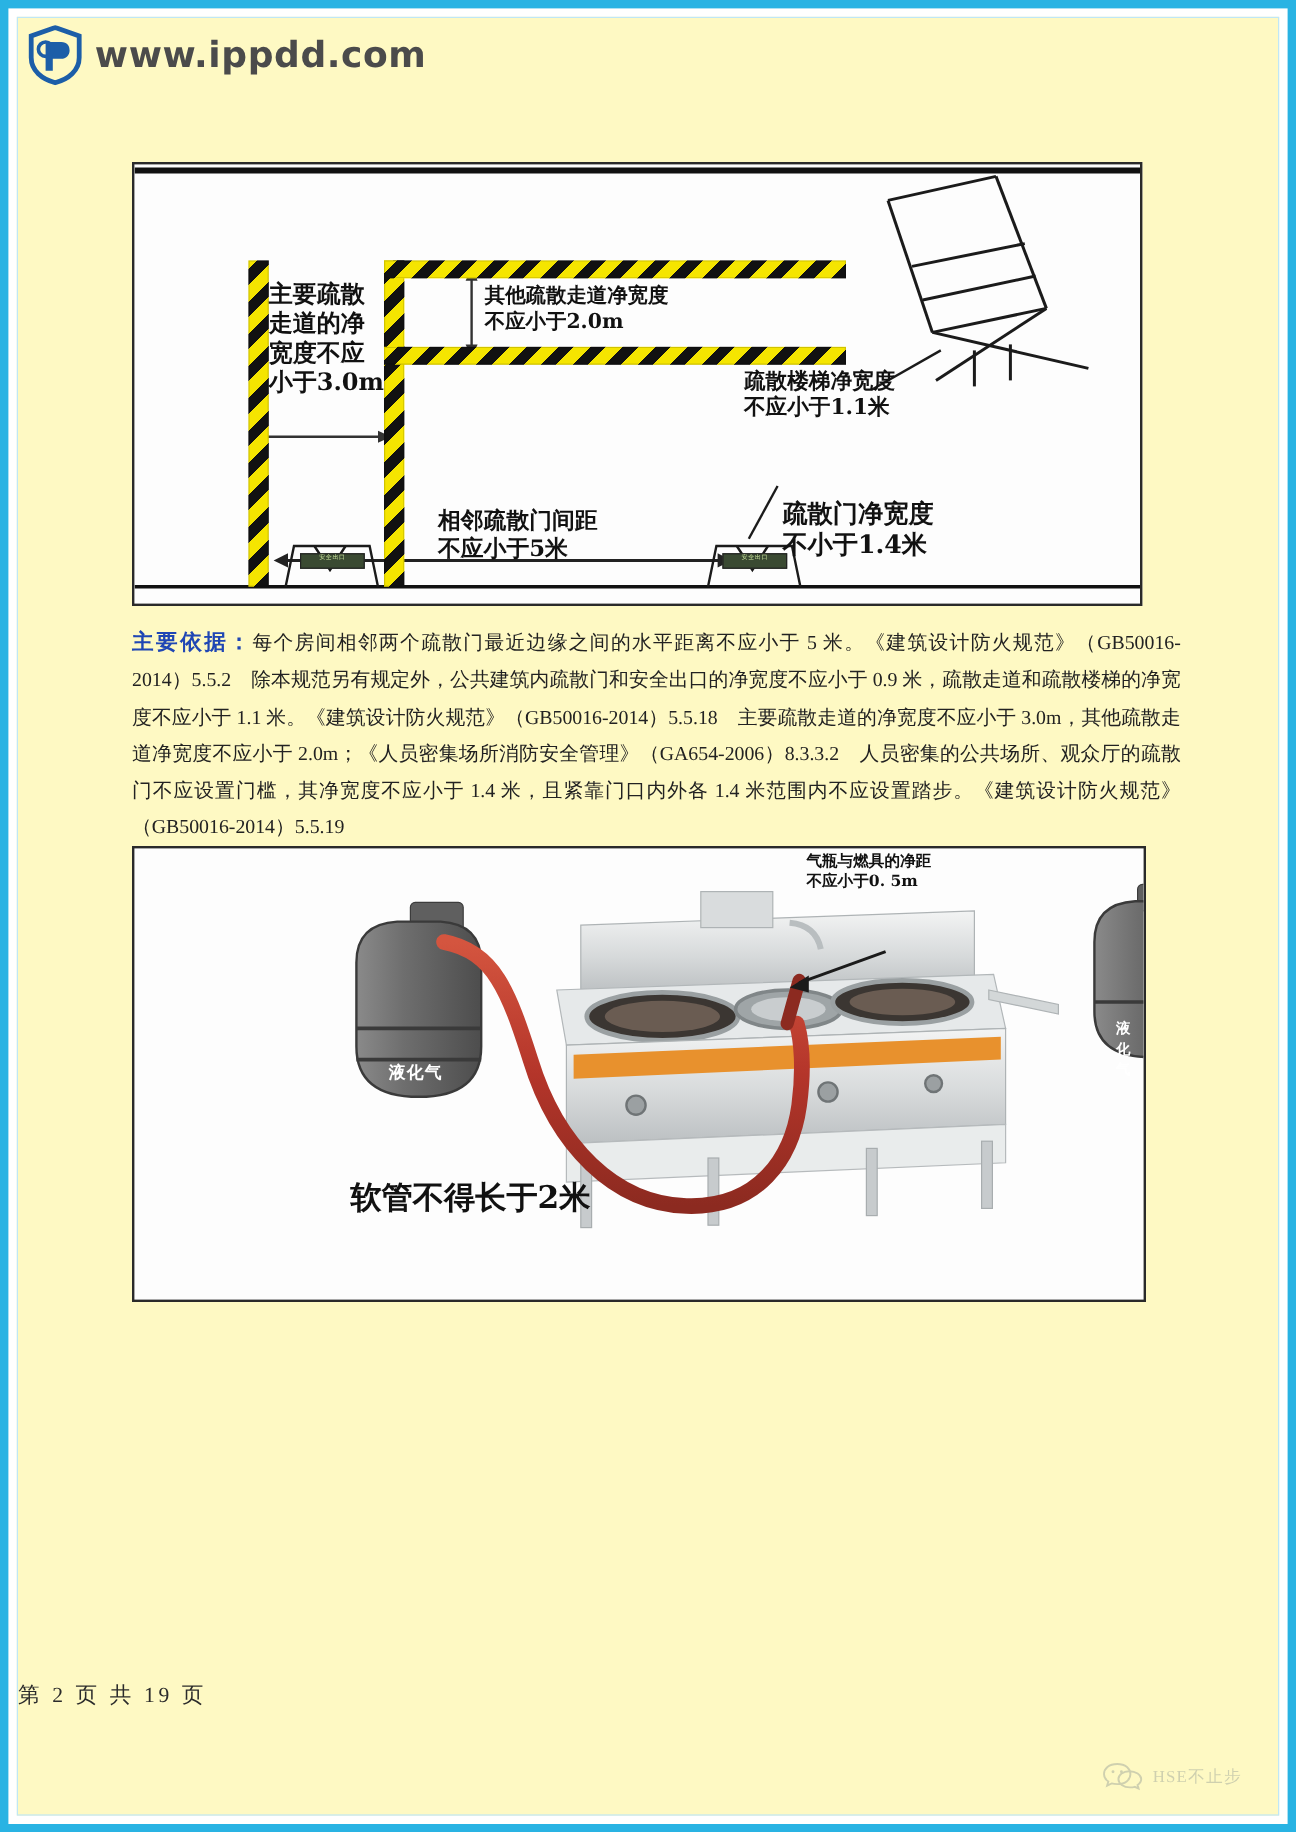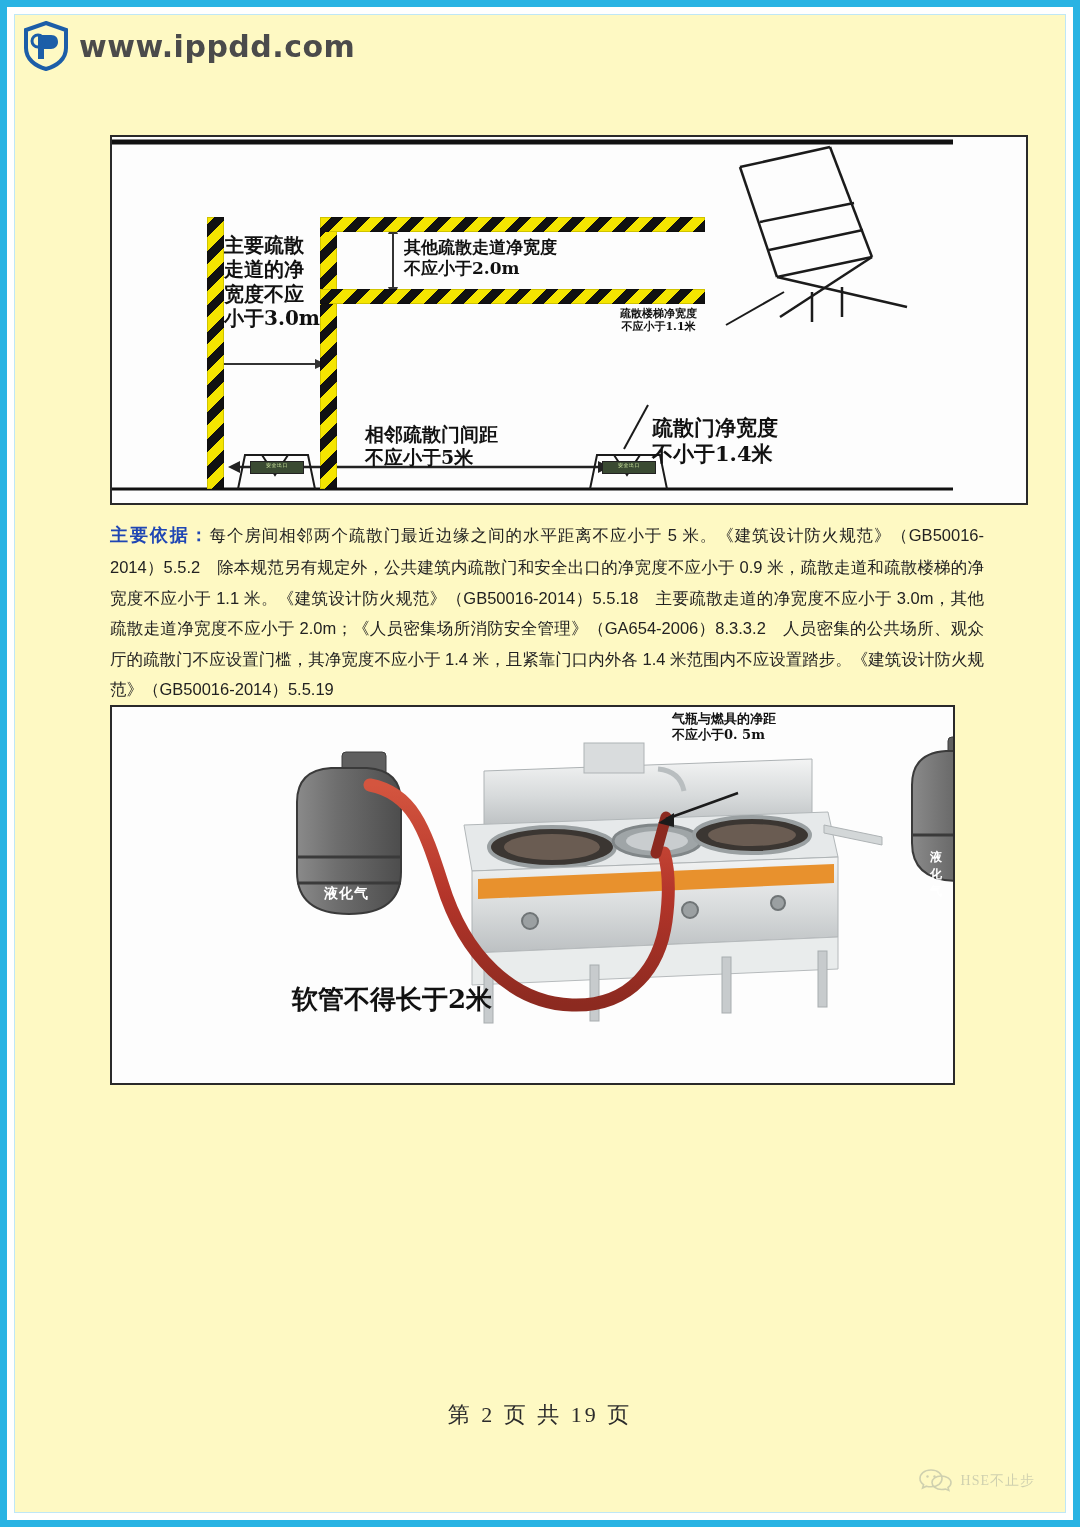--- a/index.html
+++ b/index.html
@@ -71,21 +71,21 @@
   .sec2-title { margin-top: 26px; }
 
   
   .figure {
     border: 2px solid #2a2a2a;
     background: #fdfdfd;
     position: relative;
     box-sizing: border-box;
     overflow: hidden;
   }
-  .fig1 { width: 918px; height: 370px; }
+  .fig1 { width: 842px; height: 370px; }
   .fig2 { width: 845px; height: 380px; }
 
   
   .hz-v, .hz-h {
     position: absolute;
     background-image: repeating-linear-gradient(
       -45deg, #111 0 9px, #f5e500 9px 19px);
     box-shadow: 0 0 0 1px rgba(0,0,0,0.15) inset;
   }
   .hz-v { width: 17px; }
@@ -94,21 +94,21 @@
   .d1-label {
     position: absolute;
     font-family: "DejaVu Serif", serif;
     font-weight: 700;
     color: #111;
     line-height: 1.22;
     white-space: pre-line;
   }
   .lbl-main    { left: 112px;  top: 96px;  font-size: 20px; }
   .lbl-other   { left: 292px;  top: 100px; font-size: 17px; }
-  .lbl-stair   { left: 508px;  top: 170px; font-size: 11px; text-align: center; }
+  .lbl-stair   { left: 508px;  top: 170px; font-size: 18px; }
   .lbl-between { left: 253px;  top: 286px; font-size: 19px; }
   .lbl-door    { left: 540px;  top: 278px; font-size: 21px; }
 
   .exit-sign {
     position: absolute;
     background: #3a4a32;
     border: 1px solid #222;
     color: #cfe8a0;
     font-size: 5px;
     font-family: "DejaVu Sans", sans-serif;
@@ -135,44 +135,43 @@
     color: #ffffff;
     font-family: "DejaVu Serif", serif;
     font-weight: 700;
     font-size: 14px;
     letter-spacing: 1px;
   }
 
   
   .basis {
     margin: 14px 16px 0 0;
-    font-family: Liberation Sans, sans-serif;
+    font-family: Liberation Serif, serif;
     font-size: 16.5px;
     line-height: 1.85;
     color: #1a1a1a;
     text-align: justify;
     text-justify: inter-ideograph;
   }
   .basis .basis-label {
     font-weight: 700;
     color: #1f46b4;
     font-size: 18px;
     letter-spacing: 1px;
   }
   .basis .basis-body { color: #222; }
 
   
   .page-footer {
     position: absolute;
     left: 0;
     right: 0;
     top: 1385px;
-    text-align: center;
     font-family: "Liberation Serif", "DejaVu Serif", serif;
-    font-size: 22px;
+    font-size: 18px;
     letter-spacing: 3px;
     color: #2b2b2b;
   }
 
   .watermark {
     position: absolute;
     right: 30px;
     top: 1452px;
     display: flex;
     align-items: center;

